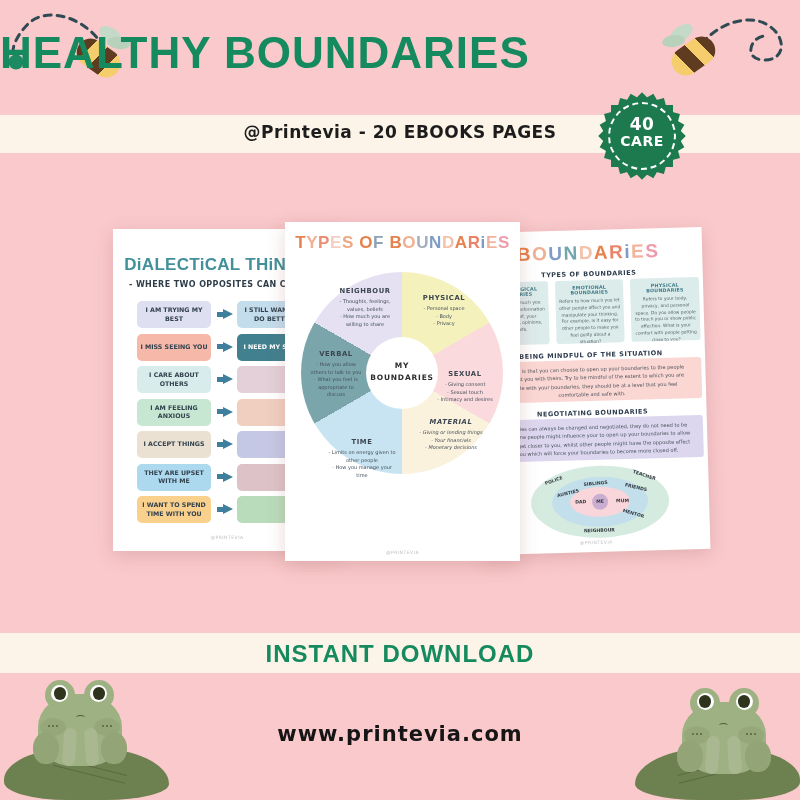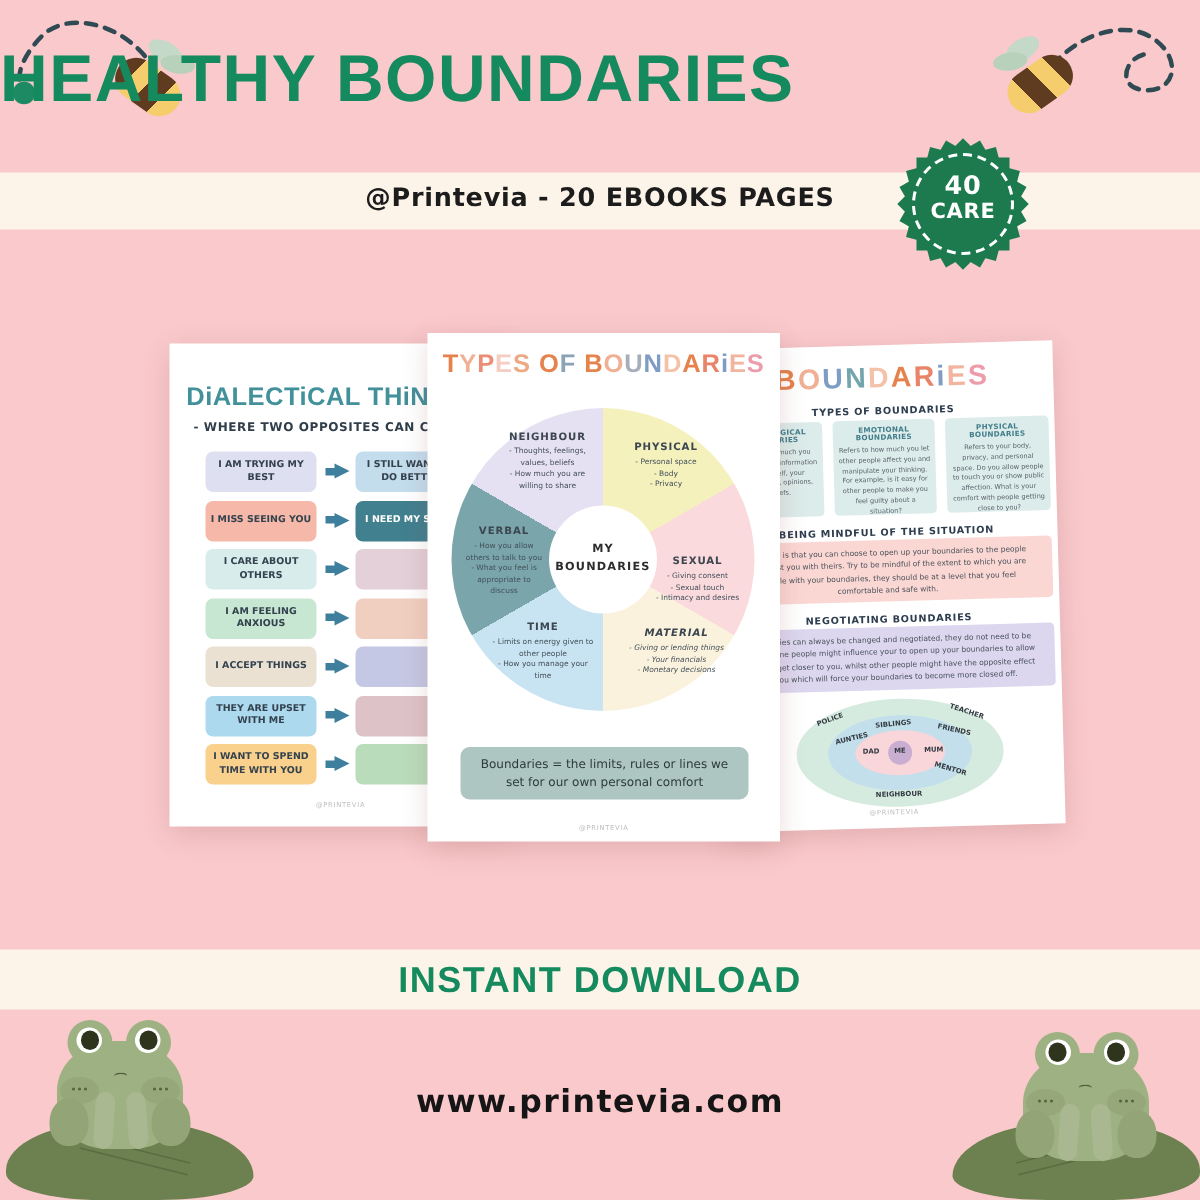--- a/index.html
+++ b/index.html
@@ -97,21 +97,21 @@
     font-size: 7.5px; font-weight: 600; letter-spacing: .8px; color: #2d2d2d;
     line-height: 1.6; white-space: pre-line; }
   .seg { position: absolute; text-align: center; }
   .seg-name { font-size: 6.8px; font-weight: 700; color: #3c4650; letter-spacing: .6px;
     margin-bottom: 3px; }
   .seg-details { font-size: 5px; color: #44505a; line-height: 1.5; white-space: pre-line; }
   .seg-EMOTIONAL { left: 36px;  top: 65px;  width: 88px; }
   .seg-PHYSICAL  { left: 118px; top: 72px;  width: 82px; }
   .seg-VERBAL    { left: 6px;   top: 128px; width: 90px; }
   .seg-SEXUAL    { left: 138px; top: 124px; width: 84px; margin-top: 24px; }
-  .seg-TIME      { left: 30px;  top: 192px; width: 94px; }
+  .seg-TIME      { left: 30px;  top: 216px; width: 94px; }
   .seg-MATERIAL  { left: 118px; top: 196px; width: 96px; font-style: italic; }
   #types-quote { position: absolute; left: 22px; top: 276px; width: 192px;
     background: #aec6c2; border-radius: 6px; padding: 6px 10px; font-size: 8px;
     color: #2c3c39; text-align: center; line-height: 1.45; font-weight: 500; }
   #types-wm { top: 328px; }
 
   
   #bnd-title { margin-top: 12px; text-align: center; font-size: 19px; font-weight: 800;
     letter-spacing: 1.5px; white-space: nowrap; font-family: "Liberation Sans", sans-serif; }
   .bnd-h { position: absolute; left: 0; width: 100%; text-align: center; font-size: 6.5px;
@@ -301,21 +301,20 @@
 discuss</div>
       </div>
       <div class="seg seg-EMOTIONAL">
         <div class="seg-name">NEIGHBOUR</div>
         <div class="seg-details">- Thoughts, feelings,
 values, beliefs
 - How much you are
 willing to share</div>
       </div>
     </div>
-  <div id="types-quote">Boundaries = the limits, rules or lines we set for our own personal comfort</div>
   <div class="wm" id="types-wm">@PRINTEVIA</div>
 </div>
 
 <div class="card" id="card-boundaries">
   <div id="bnd-title"><span style="color: rgb(229, 130, 77);">B</span><span style="color: rgb(240, 176, 148);">O</span><span style="color: rgb(127, 156, 196);">U</span><span style="color: rgb(116, 165, 173);">N</span><span style="color: rgb(243, 194, 169);">D</span><span style="color: rgb(229, 130, 77);">A</span><span style="color: rgb(234, 132, 104);">R</span><span style="color: rgb(127, 156, 196);">i</span><span style="color: rgb(242, 180, 158);">E</span><span style="color: rgb(236, 156, 171);">S</span></div>
   <div class="bnd-h" id="bnd-h-types">TYPES OF BOUNDARIES</div>
   <div id="bnd-boxes">
       <div class="bnd-box">
         <div class="bnd-box-name">PSYCHOLOGICAL BOUNDARIES</div>
         <div class="bnd-box-text">Refers to how much you choose to share information about yourself, your personal views, opinions, and beliefs.</div>

